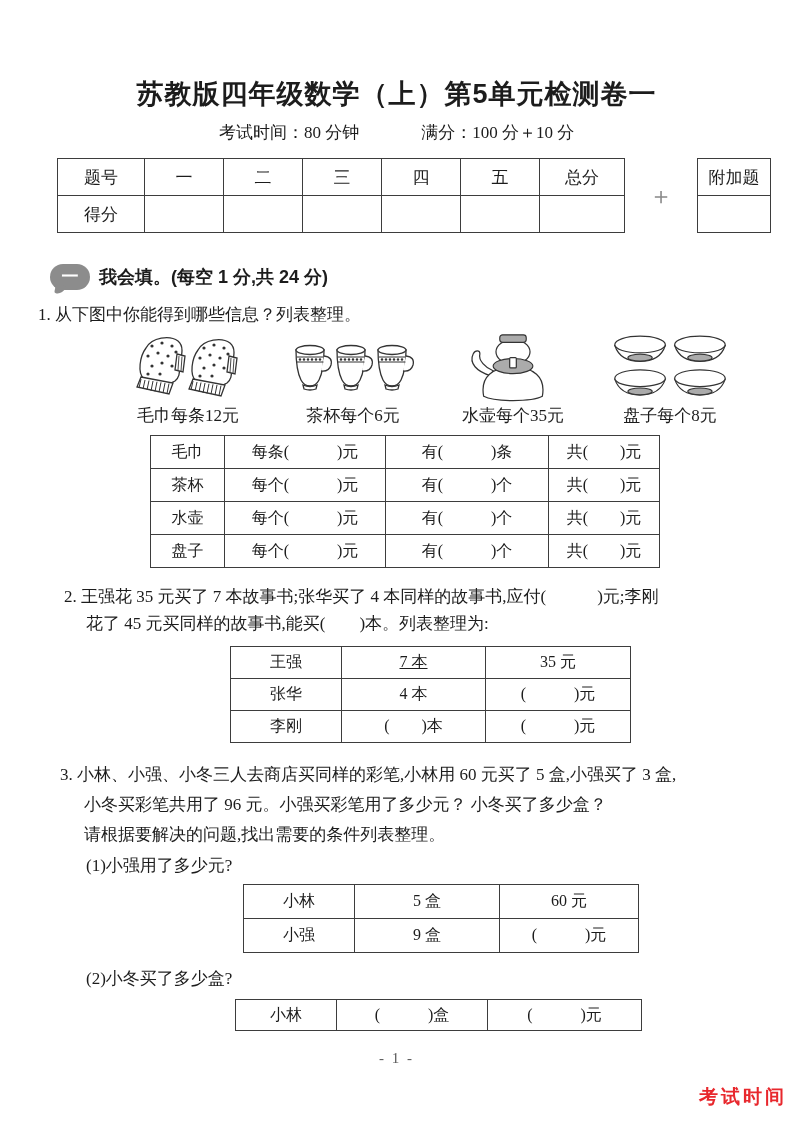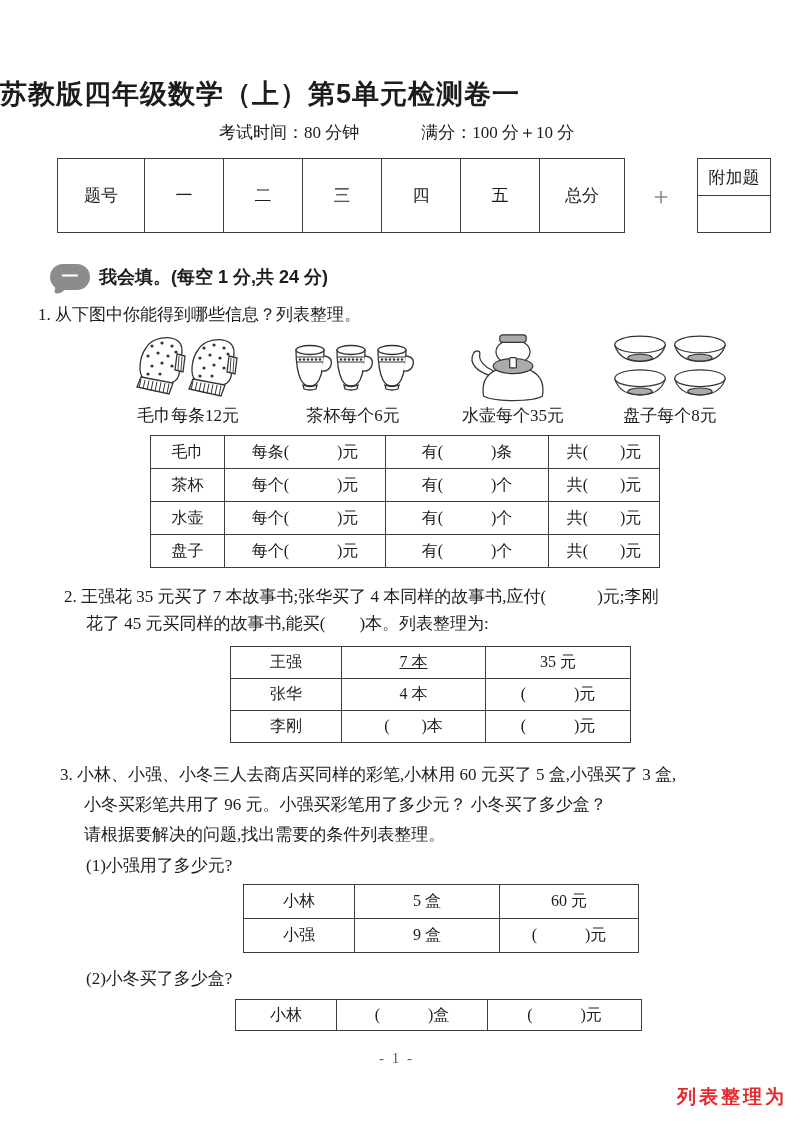--- a/index.html
+++ b/index.html
@@ -3,21 +3,21 @@
 <meta charset="utf-8">
 <style>
   html,body{margin:0;padding:0;background:#e9e9e9;}
   .page{
     width:793px;height:1122px;position:relative;margin:0 auto;
     background:#ffffff;color:#1c1c1c;overflow:hidden;
     font-family:"Liberation Serif","DejaVu Serif",serif;
   }
   
   .title{
-    padding-top:76px;text-align:left;font-size:27px;font-weight:700;
+    padding-top:76px;text-align:center;font-size:27px;font-weight:700;
     font-family:"Liberation Sans","DejaVu Sans",sans-serif;letter-spacing:1px;
   }
   .subtitle{
     margin-top:9px;text-align:center;font-size:17px;
     display:flex;justify-content:center;gap:62px;
   }
   
   .score-wrap{margin:14px 0 0 57px;display:flex;align-items:stretch;gap:12px;}
   table{border-collapse:collapse;}
   .score-table td,.bonus-table td{
@@ -103,20 +103,29 @@
     <table class="score-table">
       <tbody>
           <tr>
         <td class="c0">题号</td>
         <td class="c">一</td>
         <td class="c">二</td>
         <td class="c">三</td>
         <td class="c">四</td>
         <td class="c">五</td>
         <td class="c6">总分</td>
+      </tr>
+      <tr>
+        <td>得分</td>
+        <td></td>
+        <td></td>
+        <td></td>
+        <td></td>
+        <td></td>
+        <td></td>
       </tr>
     </tbody>
       </table>
     <div class="plus-cell">＋</div>
     <table class="bonus-table">
       <tbody>
           <tr>
             <td>附加题</td>
           </tr>
       <tr>
@@ -334,15 +343,15 @@
     <tbody>
         <tr>
       <td class="a">小林</td>
       <td class="b">(　　　)盒</td>
       <td class="c">(　　　)元</td>
     </tr>
   </tbody>
     </table>
 
   <div class="page-number">- 1 -</div>
-  <div class="watermark">列表整理为</div>
+  <div class="watermark">考试时间</div>
 
 </div>
 
 </body></html>

